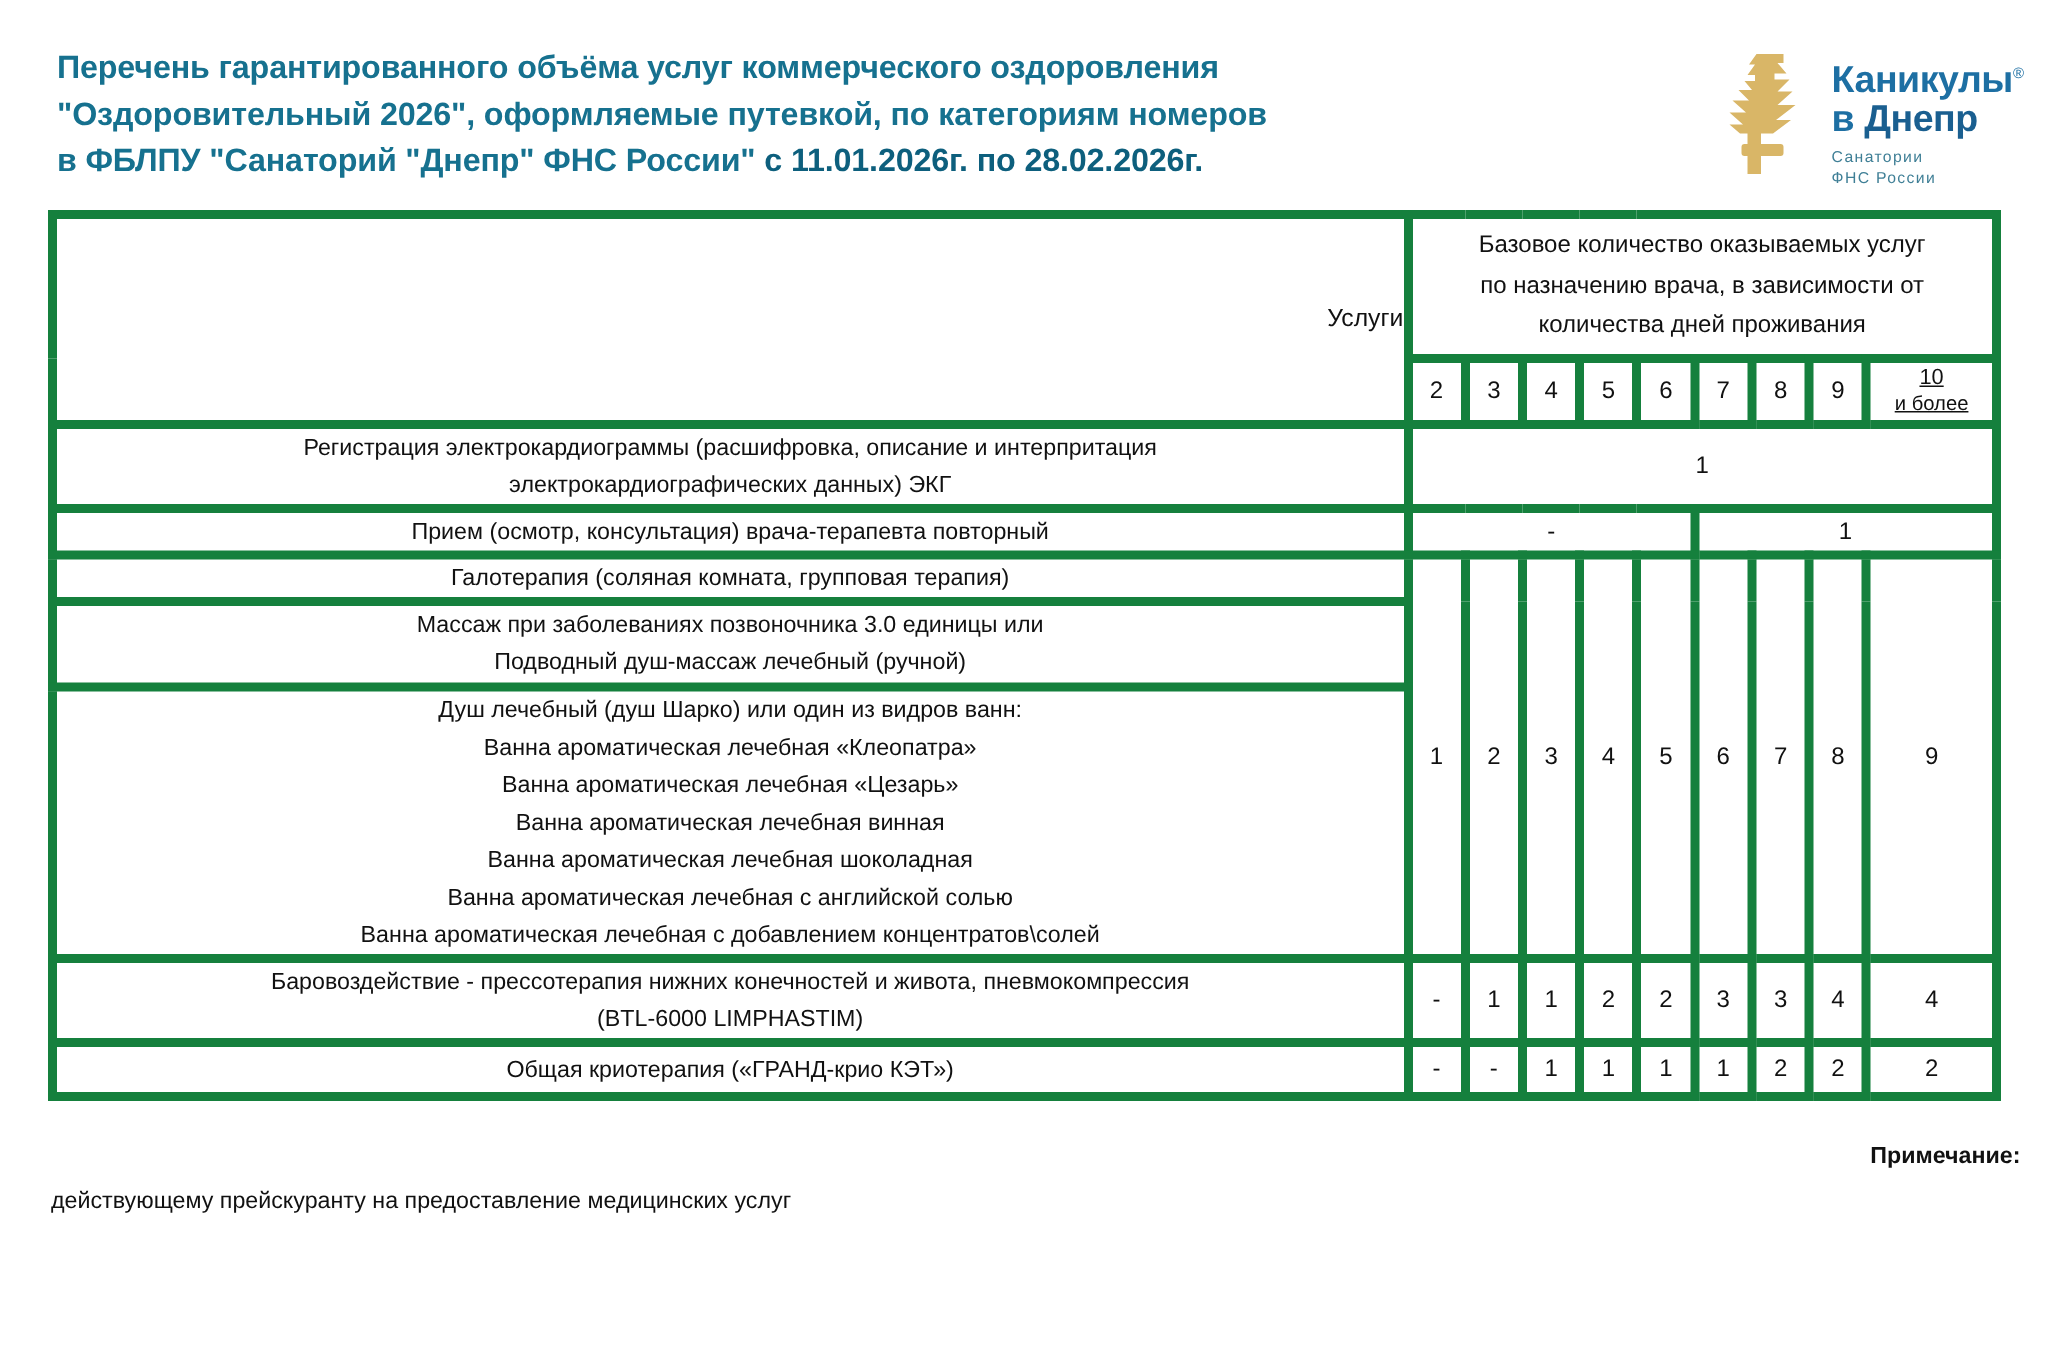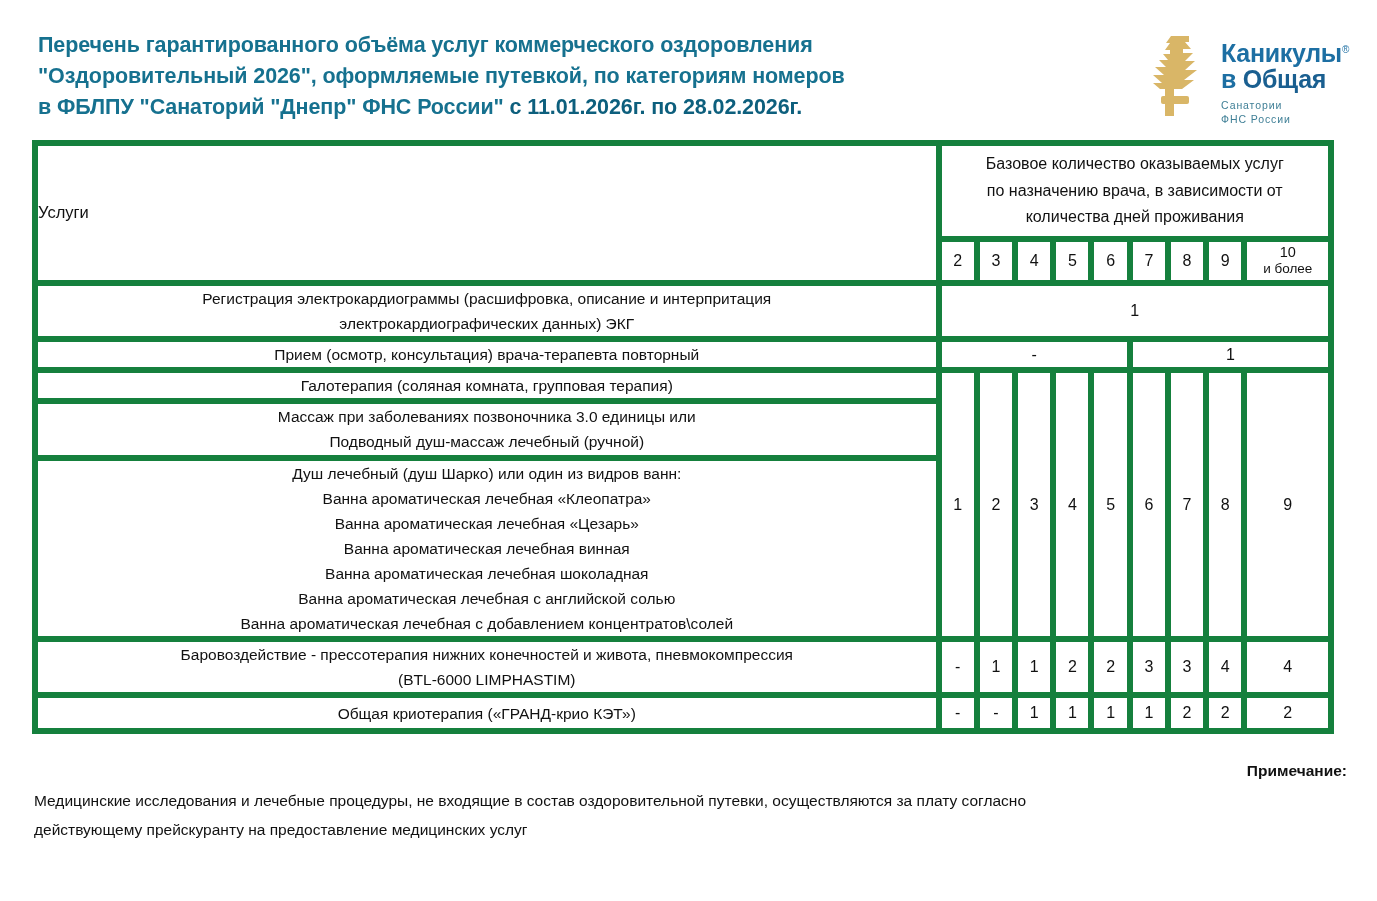--- a/index.html
+++ b/index.html
@@ -93,21 +93,21 @@
     table-layout: fixed;
     font-size: 15.5px;
   }
   table.svc td, table.svc th {
     border: 6px solid #15803d;
     padding: 0;
     vertical-align: middle;
     font-weight: normal;
   }
   .hdr-services {
-    text-align: left;
+    text-align: right;
     font-size: 16.5px;
     height: 126px;
     color: #111;
   }
   .hdr-base {
     text-align: center;
     font-size: 16px;
     line-height: 1.65;
     font-weight: bold;
     color: #111;
@@ -117,20 +117,21 @@
   .hdr-num {
     text-align: center;
     font-size: 16px;
     font-weight: bold;
     height: 38px;
     color: #111;
   }
   .hdr-num.wide {
     font-size: 14.5px;
     line-height: 1.25;
+    text-decoration: underline;
   }
   .hdr-num.wide .sub {
     font-size: 13.5px;
     display: block;
   }
 
   td.svc-name {
     text-align: center;
     padding: 6px 8px 6px 9px;
     font-size: 15.5px;
@@ -183,21 +184,21 @@
 
   <div class="logo">
     <svg class="logo-mark" viewBox="0 0 62 84" aria-hidden="true">
       <g fill="#d9b667">
         <path d="M22 2 h18 v6 h-4 l6 7 h-8 v4 h10 l-8 8 h10 l-10 9 h12 l-13 10 h10 l-12 9 h-8 v27 h-9 V55 h-5 l-7 -6 h9 l-9 -8 h11 l-9 -8 h11 l-7 -7 h9 l-5 -6 h7 v-4 h-5 l5 -7 h-4 z"></path>
         <rect x="12" y="62" width="28" height="8" rx="2"></rect>
       </g>
     </svg>
     <div class="logo-text">
       <div class="logo-word"><span>Каникулы</span><span class="logo-reg">®</span></div>
-      <div class="logo-word"><span>в </span><span class="accent">Общая</span></div>
+      <div class="logo-word"><span>в </span><span class="accent">Днепр</span></div>
       <div class="logo-sub">
         <div>Санатории</div>
         <div>ФНС России</div>
       </div>
     </div>
   </div>
 </div>
 
 <div class="table-wrap">
   <table class="svc">
@@ -319,15 +320,14 @@
       <td class="val">2</td>
       <td class="val">2</td>
     </tr>
 
   </tbody>
     </table>
 </div>
 
 <div class="note">
   <div class="note-title">Примечание:</div>
-  <div class="note-body">Медицинские исследования и лечебные процедуры, не входящие в состав оздоровительной путевки, осуществляются за плату согласно</div>
   <div class="note-body">действующему прейскуранту на предоставление медицинских услуг</div>
 </div>
 
 </body></html>

